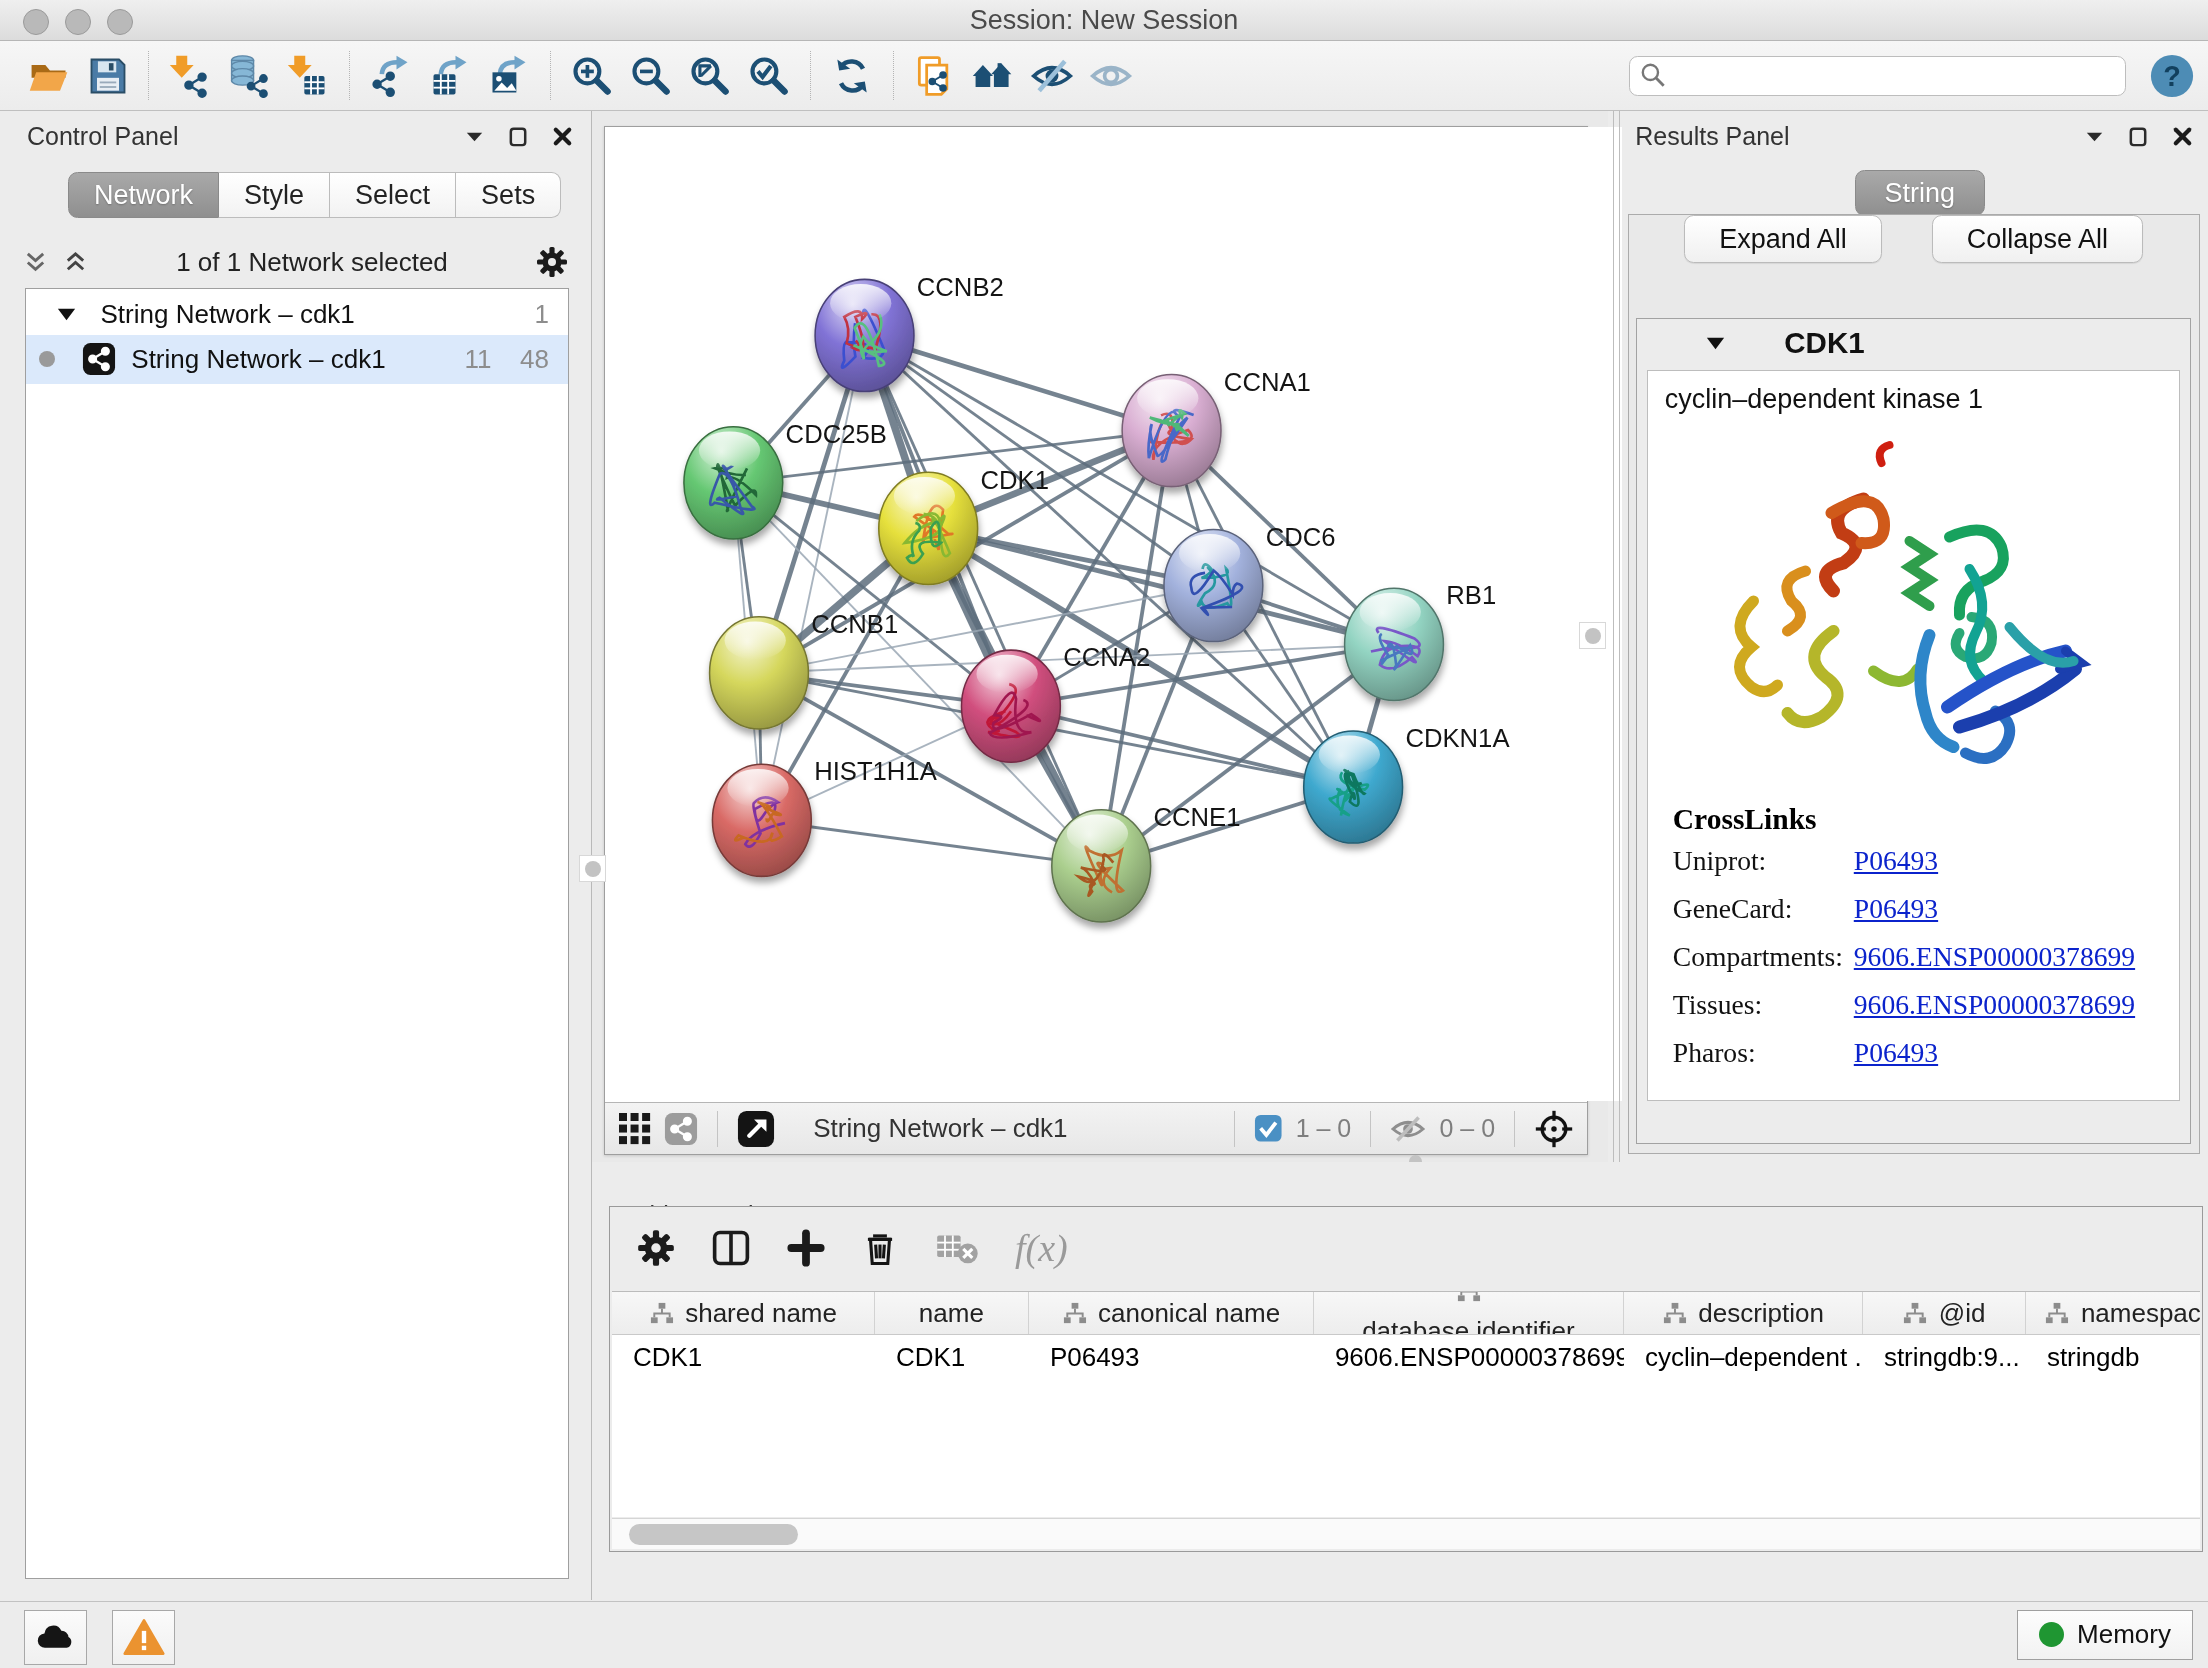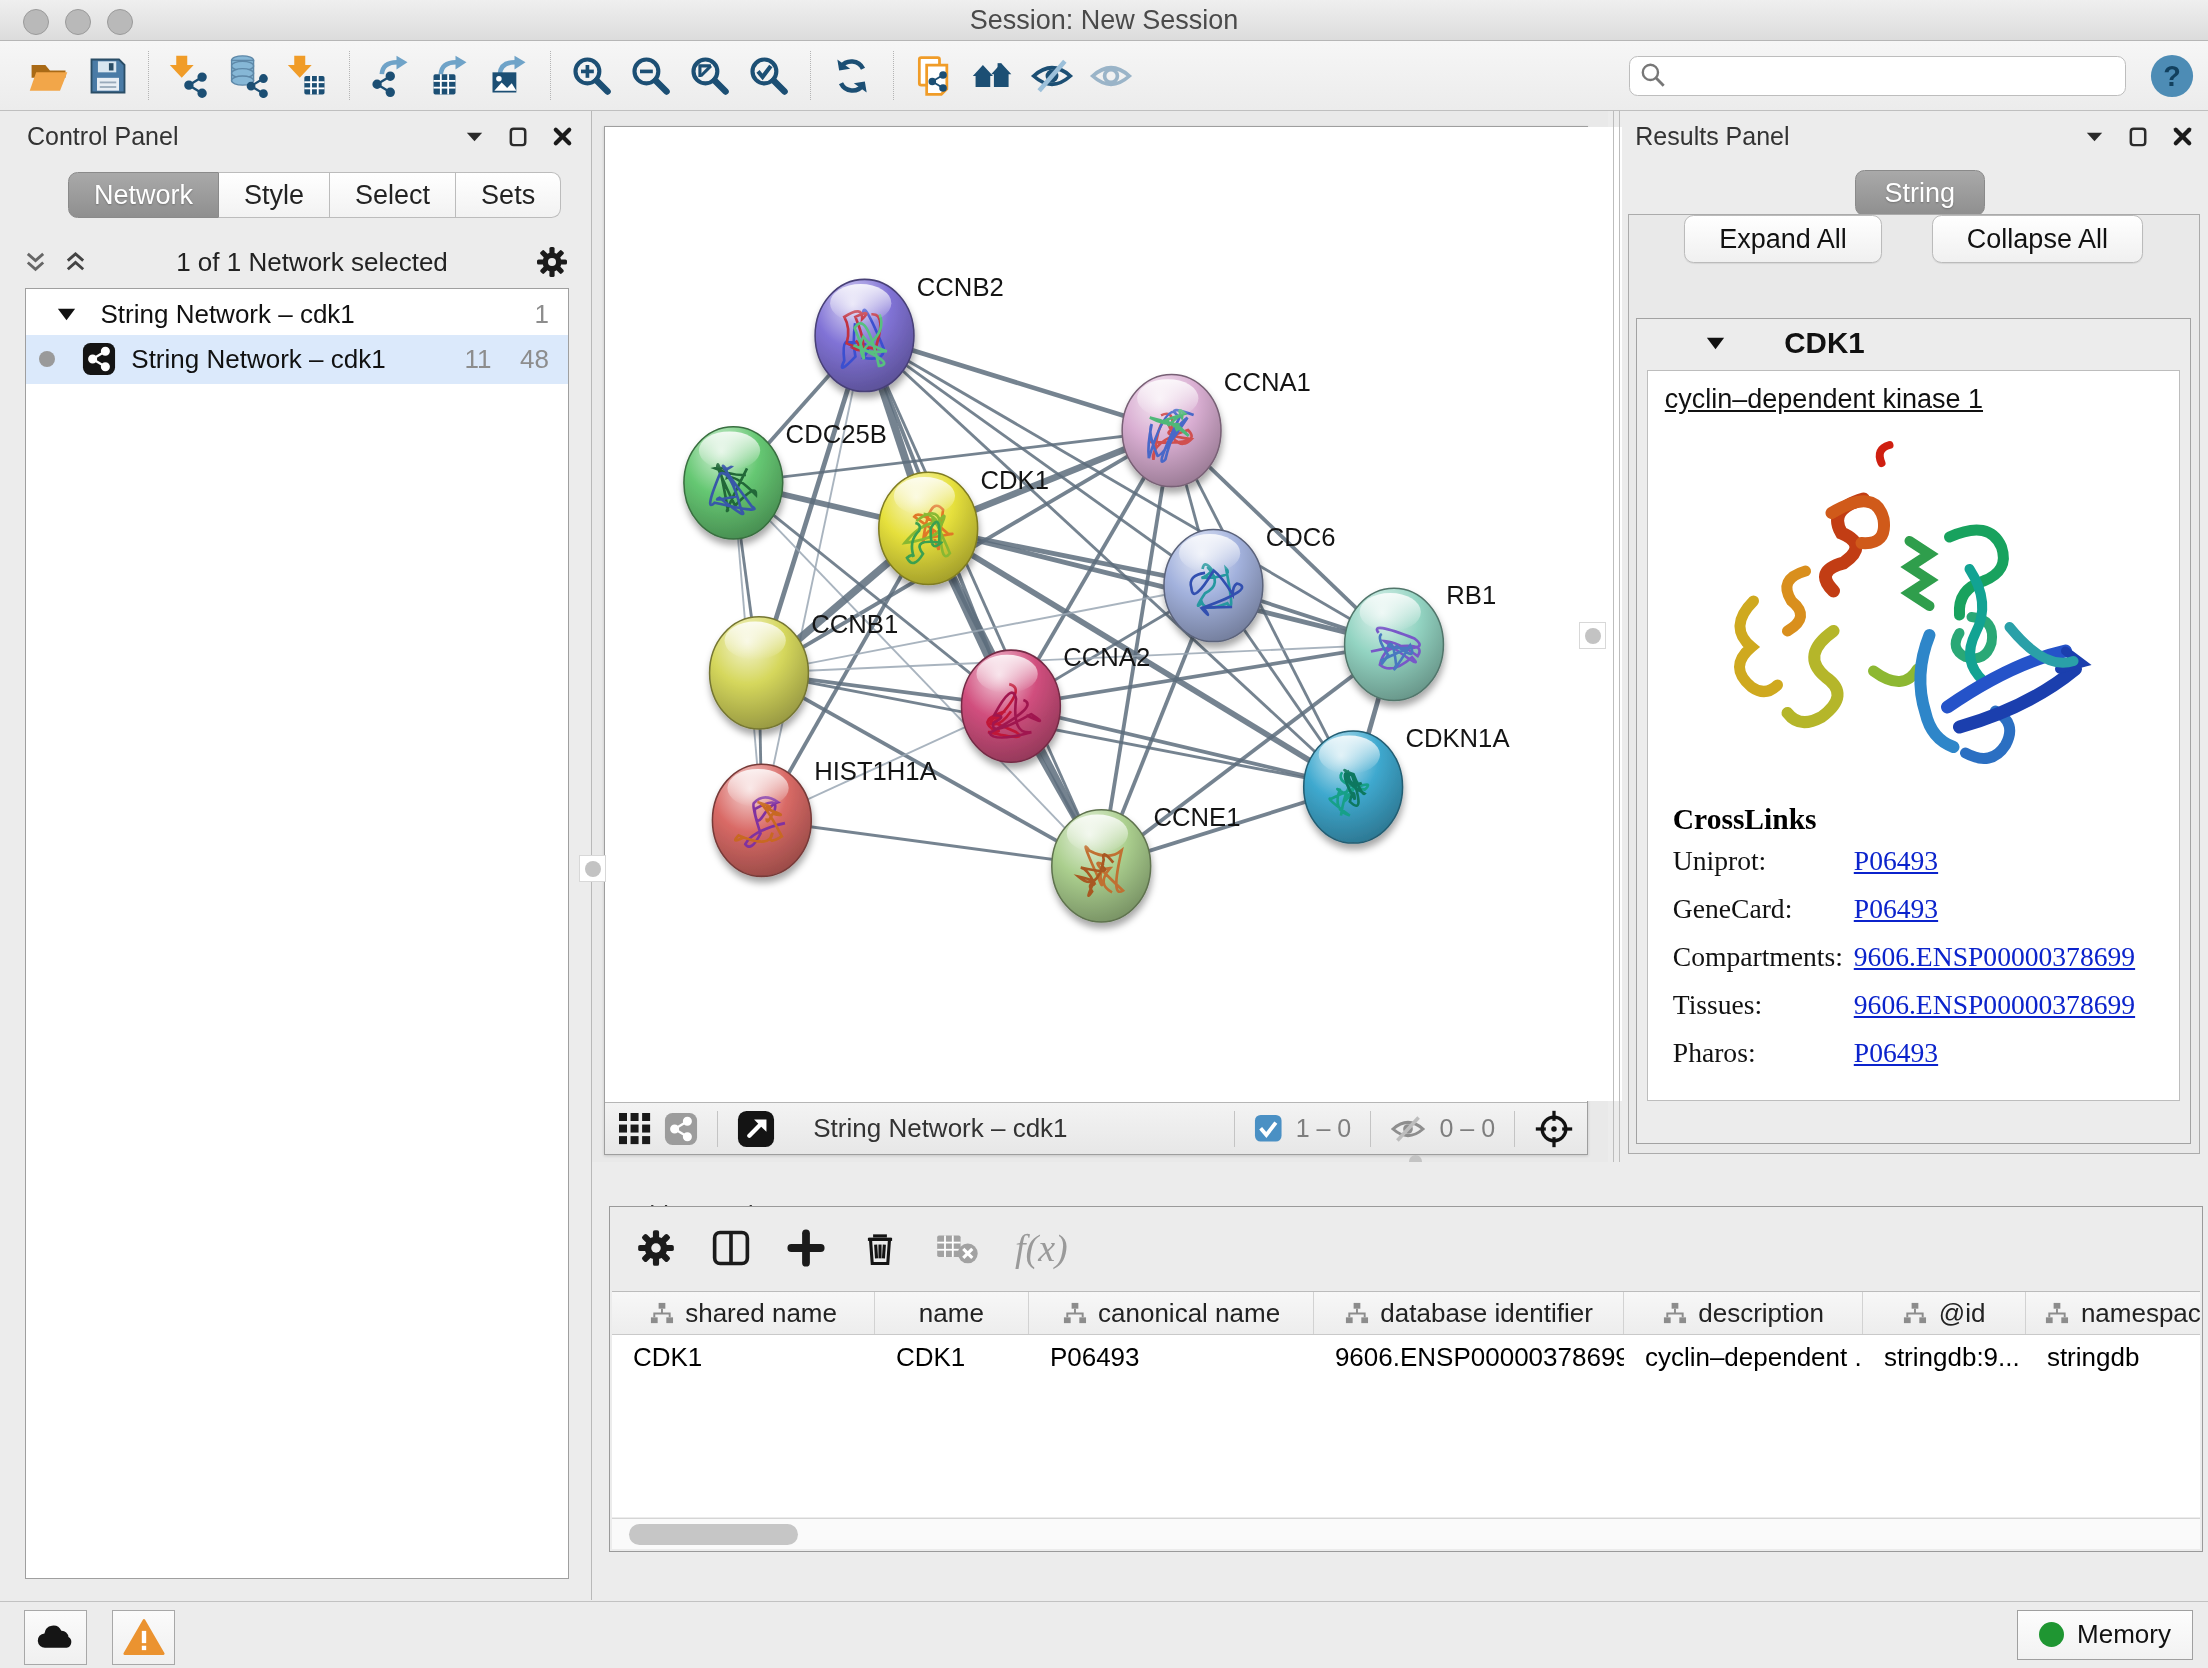--- a/index.html
+++ b/index.html
@@ -70,21 +70,21 @@
   .rp-tab .tab{border-radius:9.5px;padding:0 28.5px;}
   .rp-box{position:absolute;left:5.7px;right:9.5px;top:103px;height:938px;border:1.9px solid #ababab;background:#e9e9e9;}
   .rp-buttons{display:flex;justify-content:center;gap:50px;align-items:flex-end;}
   .btn{height:46px;background:linear-gradient(#ffffff,#f0f0f0);border:1px solid #bbb;border-radius:9.5px;
     font-size:27px;color:#111;display:flex;align-items:center;justify-content:center;padding:0 34px;
     box-shadow:0 1px 1px rgba(0,0,0,.08);}
   .accordion{position:absolute;left:7.6px;right:7.6px;top:103px;bottom:9.5px;border:1px solid #a2a2a2;background:#ececec;}
   .acc-header{height:48px;display:flex;align-items:center;gap:57px;padding-left:67px;}
   .acc-title{font-size:29.5px;font-weight:bold;color:#111;}
   .acc-body{position:absolute;left:9.5px;right:9.5px;top:51px;bottom:42px;background:#fff;border:1px solid #bdbdbd;overflow:hidden;}
-  .prot-desc{font-size:27px;color:#111;padding:13.3px 0 0 17px;text-decoration:underline;}
+  .prot-desc{font-size:27px;color:#111;padding:13.3px 0 0 17px;}
   .xlinks{font-family:"Liberation Serif","DejaVu Serif",serif;padding-left:25px;}
   .xl-head{font-size:29.5px;font-weight:bold;color:#000;margin-bottom:9.5px;}
   .xl-row{display:flex;font-size:27.6px;margin-bottom:16px;}
   .xl-label{width:181px;color:#111;}
   .xl-val{color:#0b23cc;text-decoration:underline;}
 
   
   .table-panel{position:absolute;left:592px;top:1162px;width:1617px;height:438px;background:#ececec;}
   .tp-header{position:absolute;left:31px;top:3.8px;right:15px;display:flex;align-items:center;justify-content:space-between;margin-top:35px;}
   .tp-box{position:absolute;left:17px;right:5.7px;top:44px;height:344px;border:1.9px solid #9a9a9a;background:#ececec;}
@@ -996,21 +996,21 @@
                     <rect x="2" y="17" width="7" height="6"></rect>
                     <rect x="18" y="17" width="7" height="6"></rect>
                   </g>
                   <g stroke="#8c8c8c" stroke-width="2" fill="none">
                     <path d="M13.5 8 v5 M5.5 17 v-4 h16 v4"></path>
                   </g>
                 </svg>
               </span>
               <span>canonical name</span>
             </div>
-            <div class="th" style="width: 310px;">
+            <div class="th" style="width: 310px; flex-direction: column;">
               <span>
                 <svg viewBox="0 0 26 26" width="25" height="25">
                   <g fill="#8c8c8c">
                     <rect x="10" y="2" width="7" height="6"></rect>
                     <rect x="2" y="17" width="7" height="6"></rect>
                     <rect x="18" y="17" width="7" height="6"></rect>
                   </g>
                   <g stroke="#8c8c8c" stroke-width="2" fill="none">
                     <path d="M13.5 8 v5 M5.5 17 v-4 h16 v4"></path>
                   </g>

